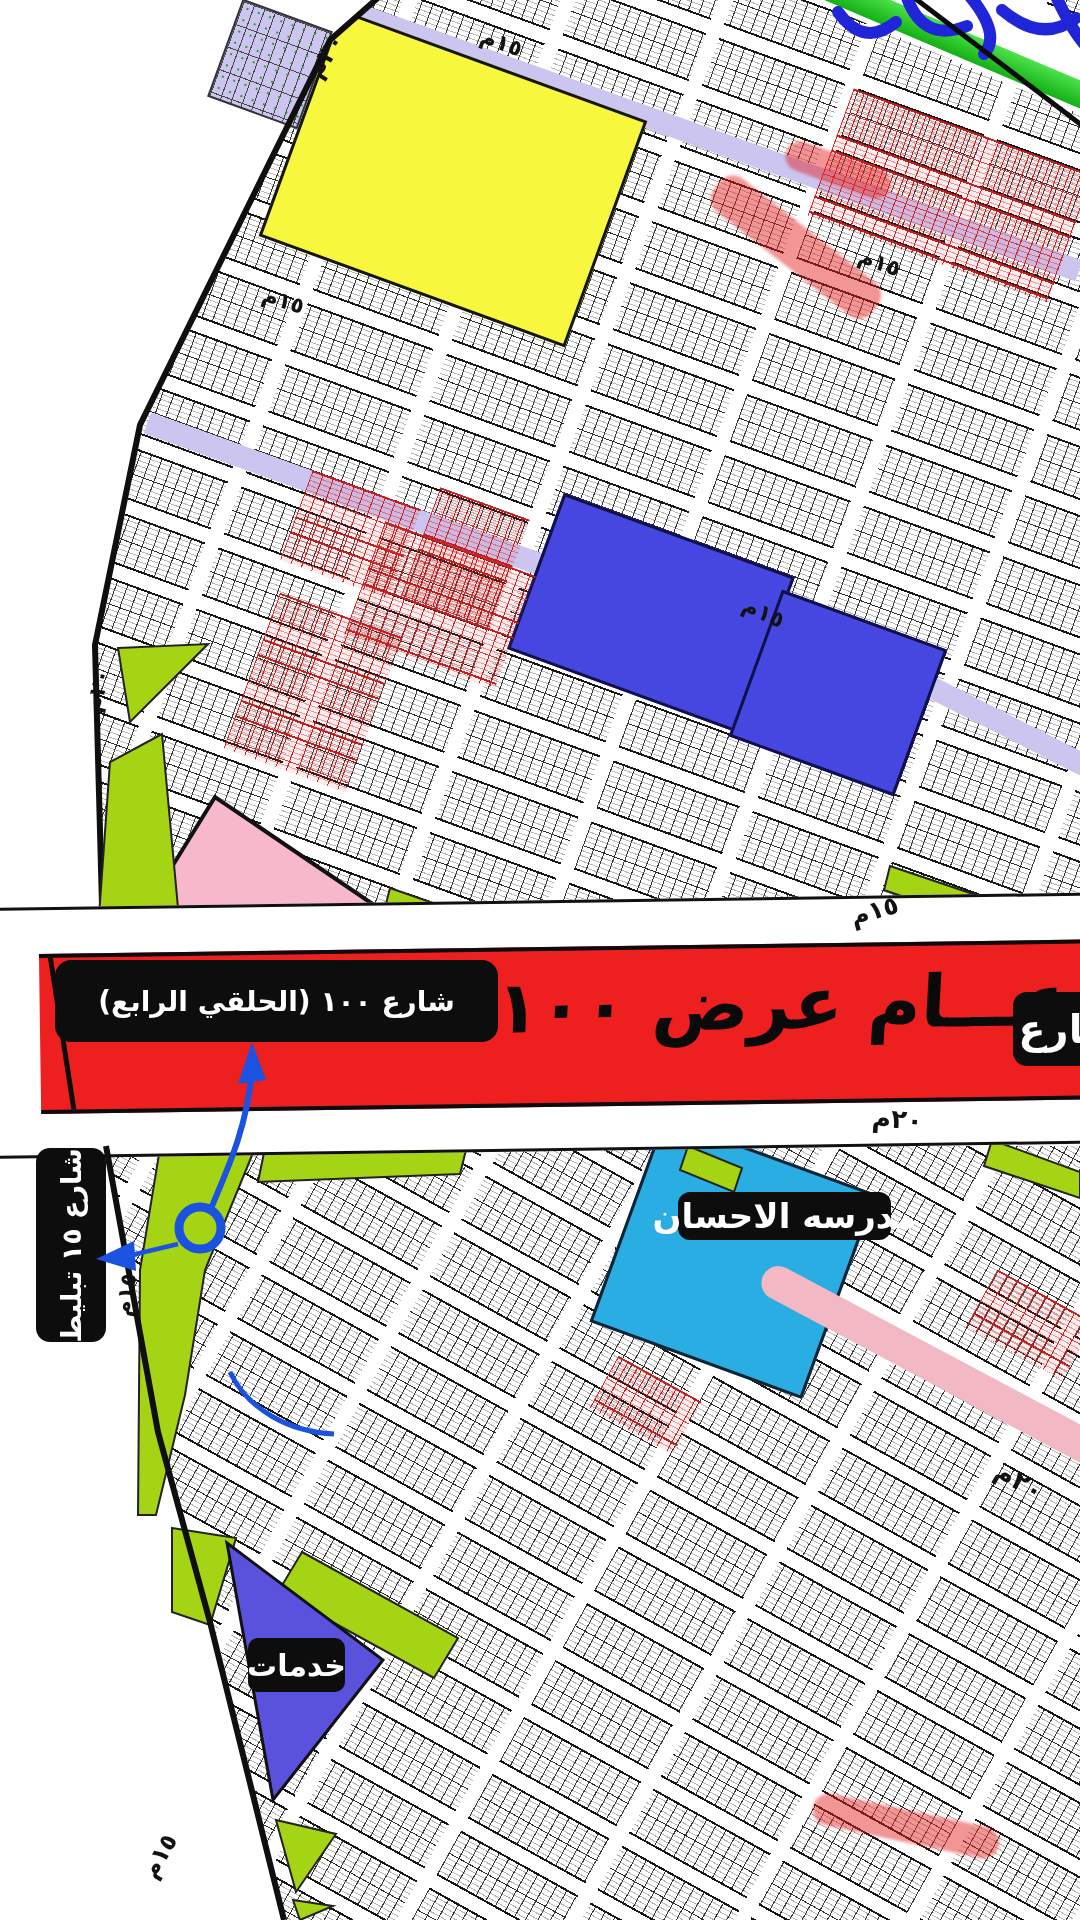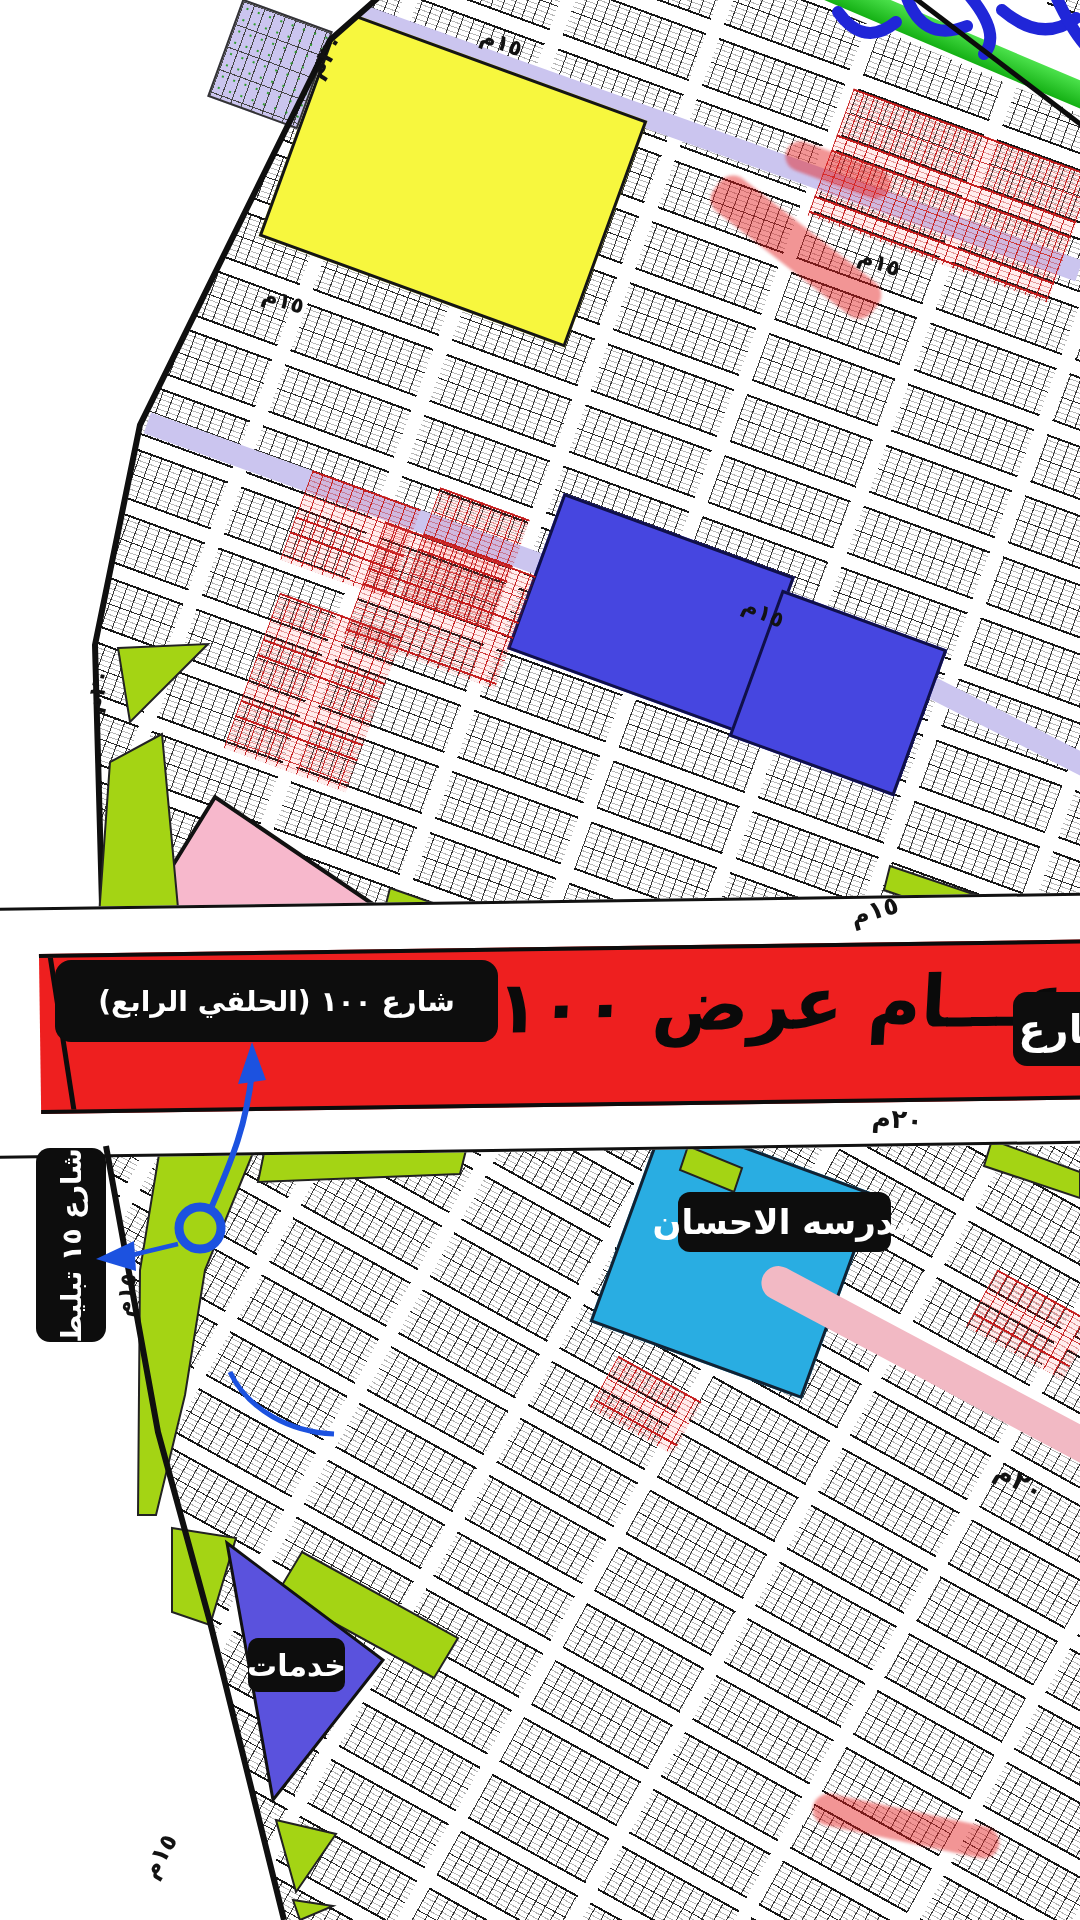--- a/index.html
+++ b/index.html
@@ -125,21 +125,21 @@
 </div>
 
 <div class="abs blk-label" dir="rtl" style="left:55px;top:960px;width:443px;height:82px;border-radius:16px;font-size:28px;">
   <span>شارع ١٠٠ (الحلقي الرابع)</span>
 </div>
 <div class="abs blk-label" dir="rtl" style="left:1013px;top:992px;width:110px;height:74px;border-radius:14px;font-size:40px;
             overflow:hidden;justify-content:flex-start;">
   <span>شارع</span>
 </div>
 
-<div class="abs blk-label" dir="rtl" style="left:678px;top:1192px;width:213px;height:60px;border-radius:12px;font-size:34px;">
+<div class="abs blk-label" dir="rtl" style="left:678px;top:1192px;width:213px;height:48px;border-radius:12px;font-size:34px;">
   <span>مدرسه الاحسان</span>
 </div>
 <div class="abs blk-label" dir="rtl" style="left:248px;top:1638px;width:97px;height:54px;border-radius:10px;font-size:30px;">
   <span>خدمات</span>
 </div>
 <div class="abs blk-label" style="left:36px;top:1148px;width:70px;height:194px;border-radius:14px;">
   <span dir="rtl" style="transform:rotate(-90deg);font-size:27px;white-space:nowrap;">شارع ١٥ تبليط</span>
 </div>
 
 <span class="wm" style="left:302px;top:42px;font-size:24px;transform:rotate(-58deg);">٣٠م</span>

